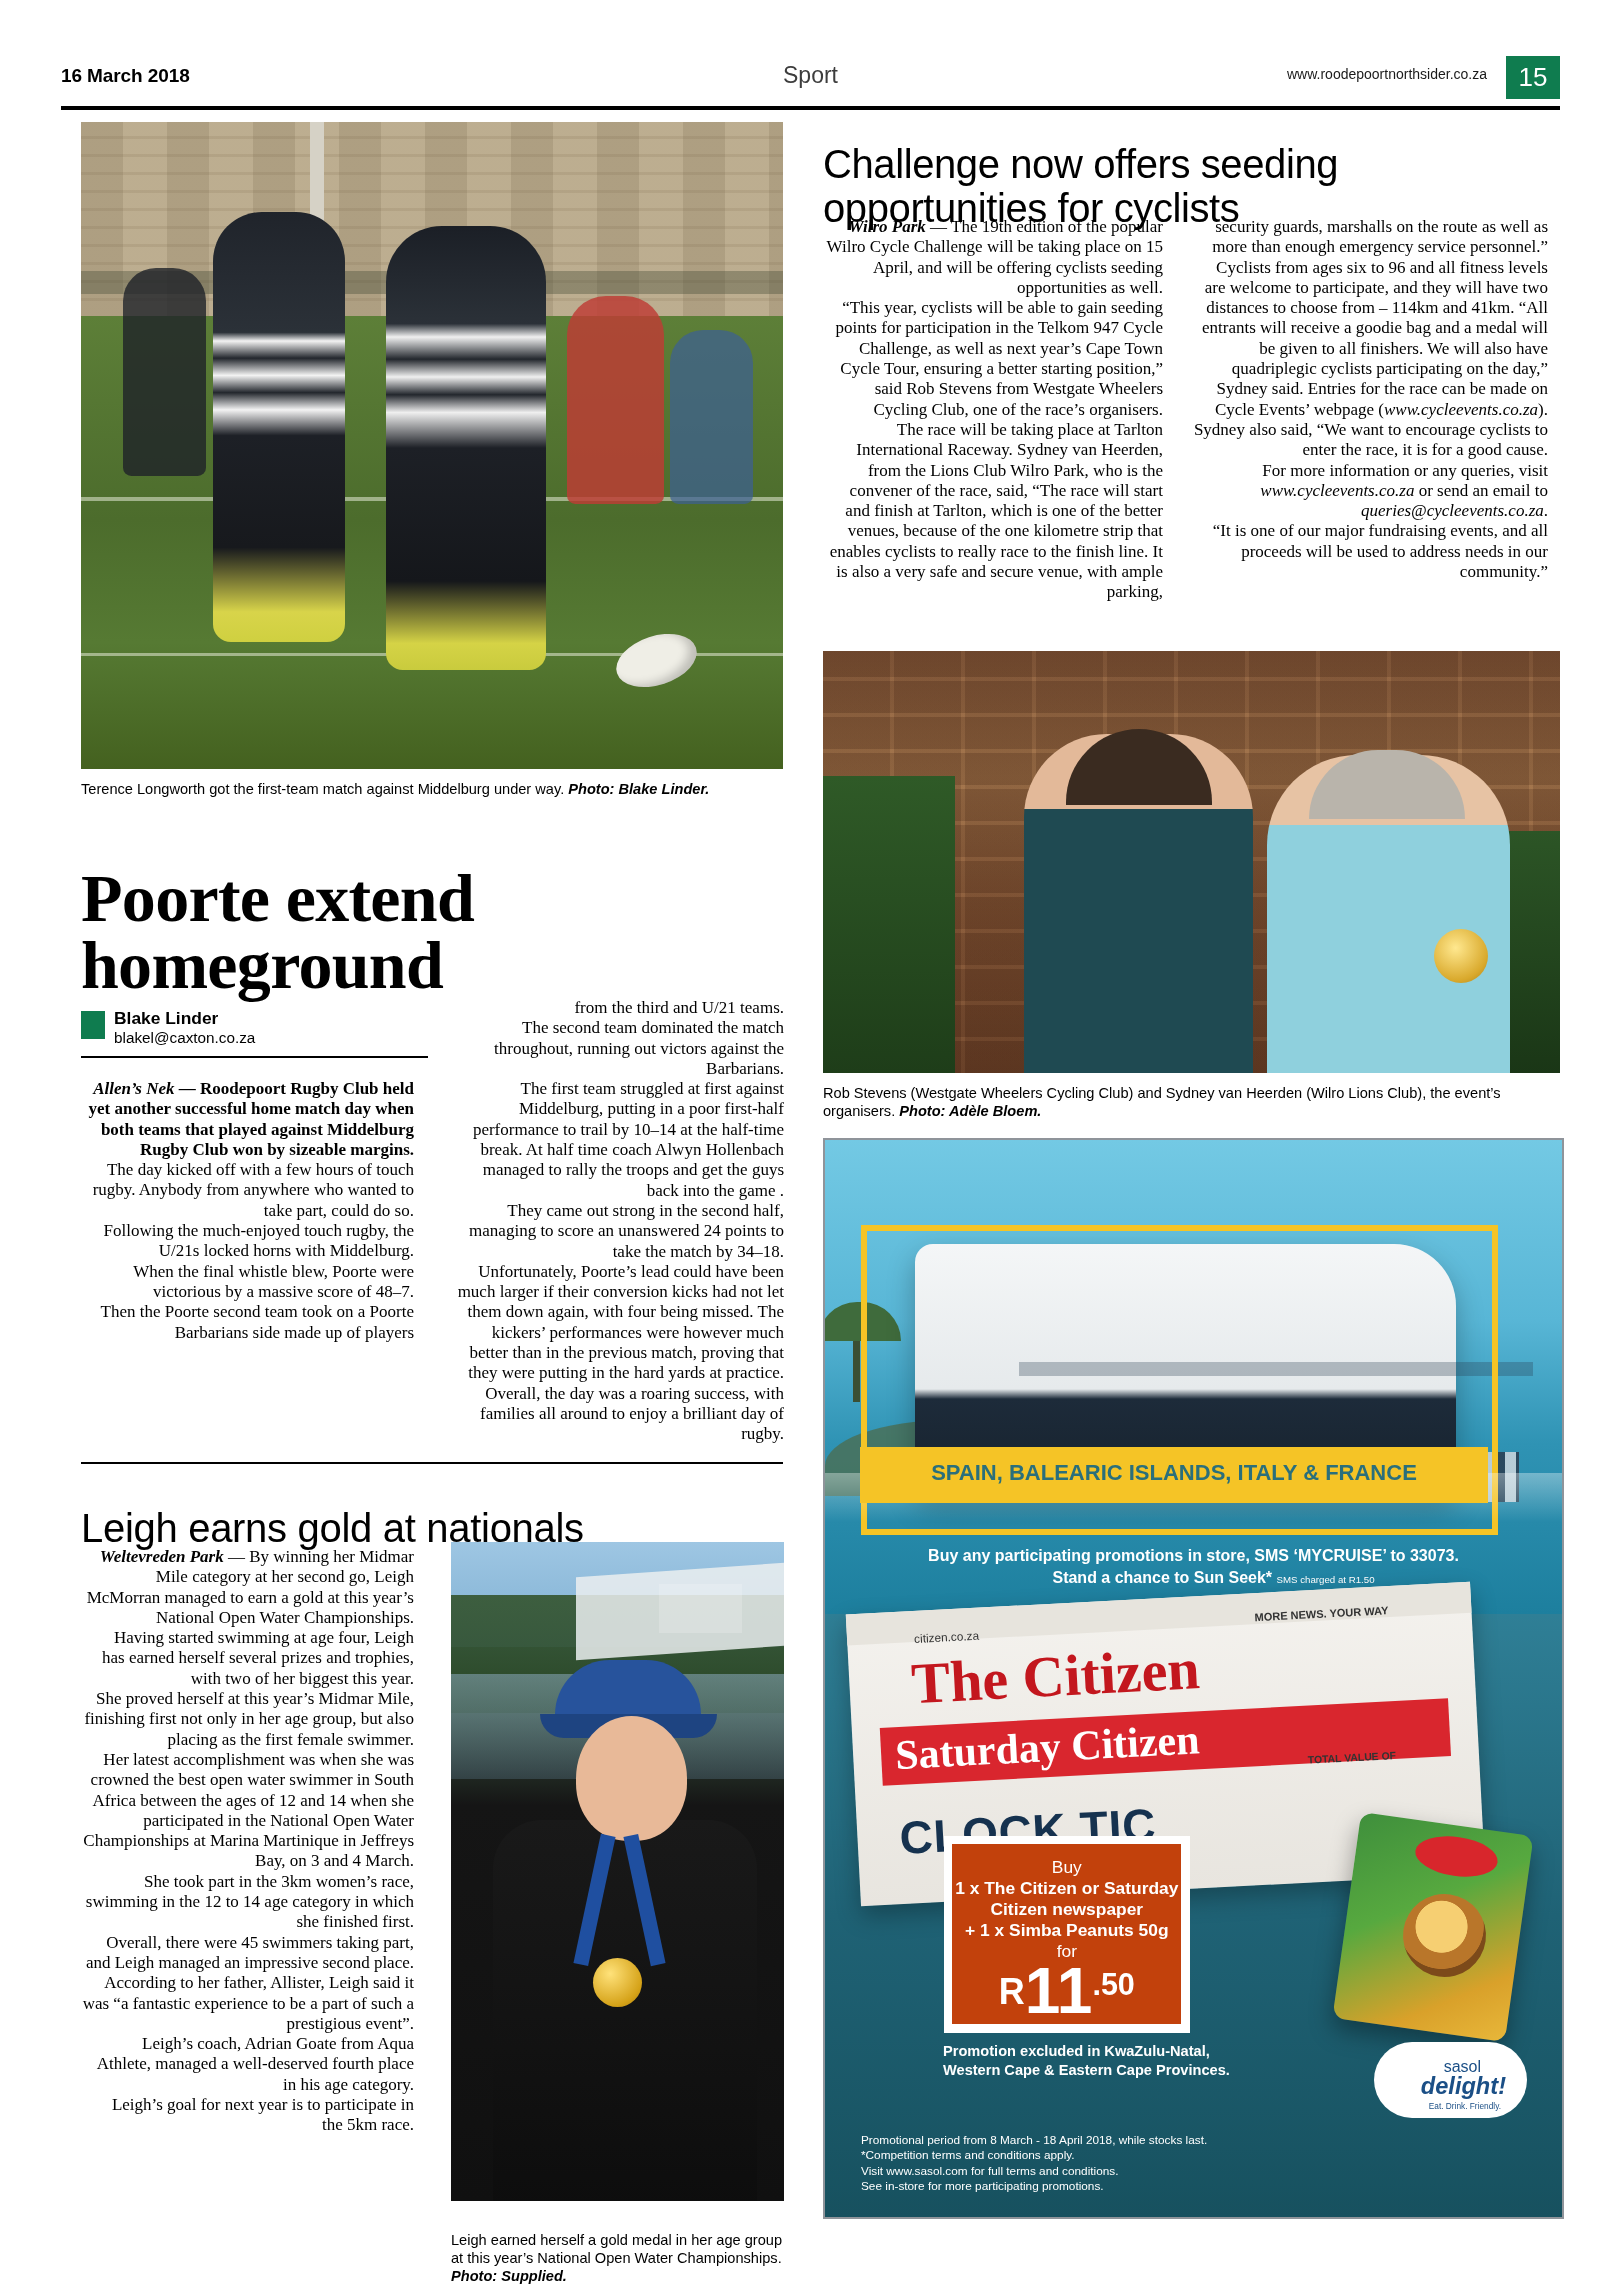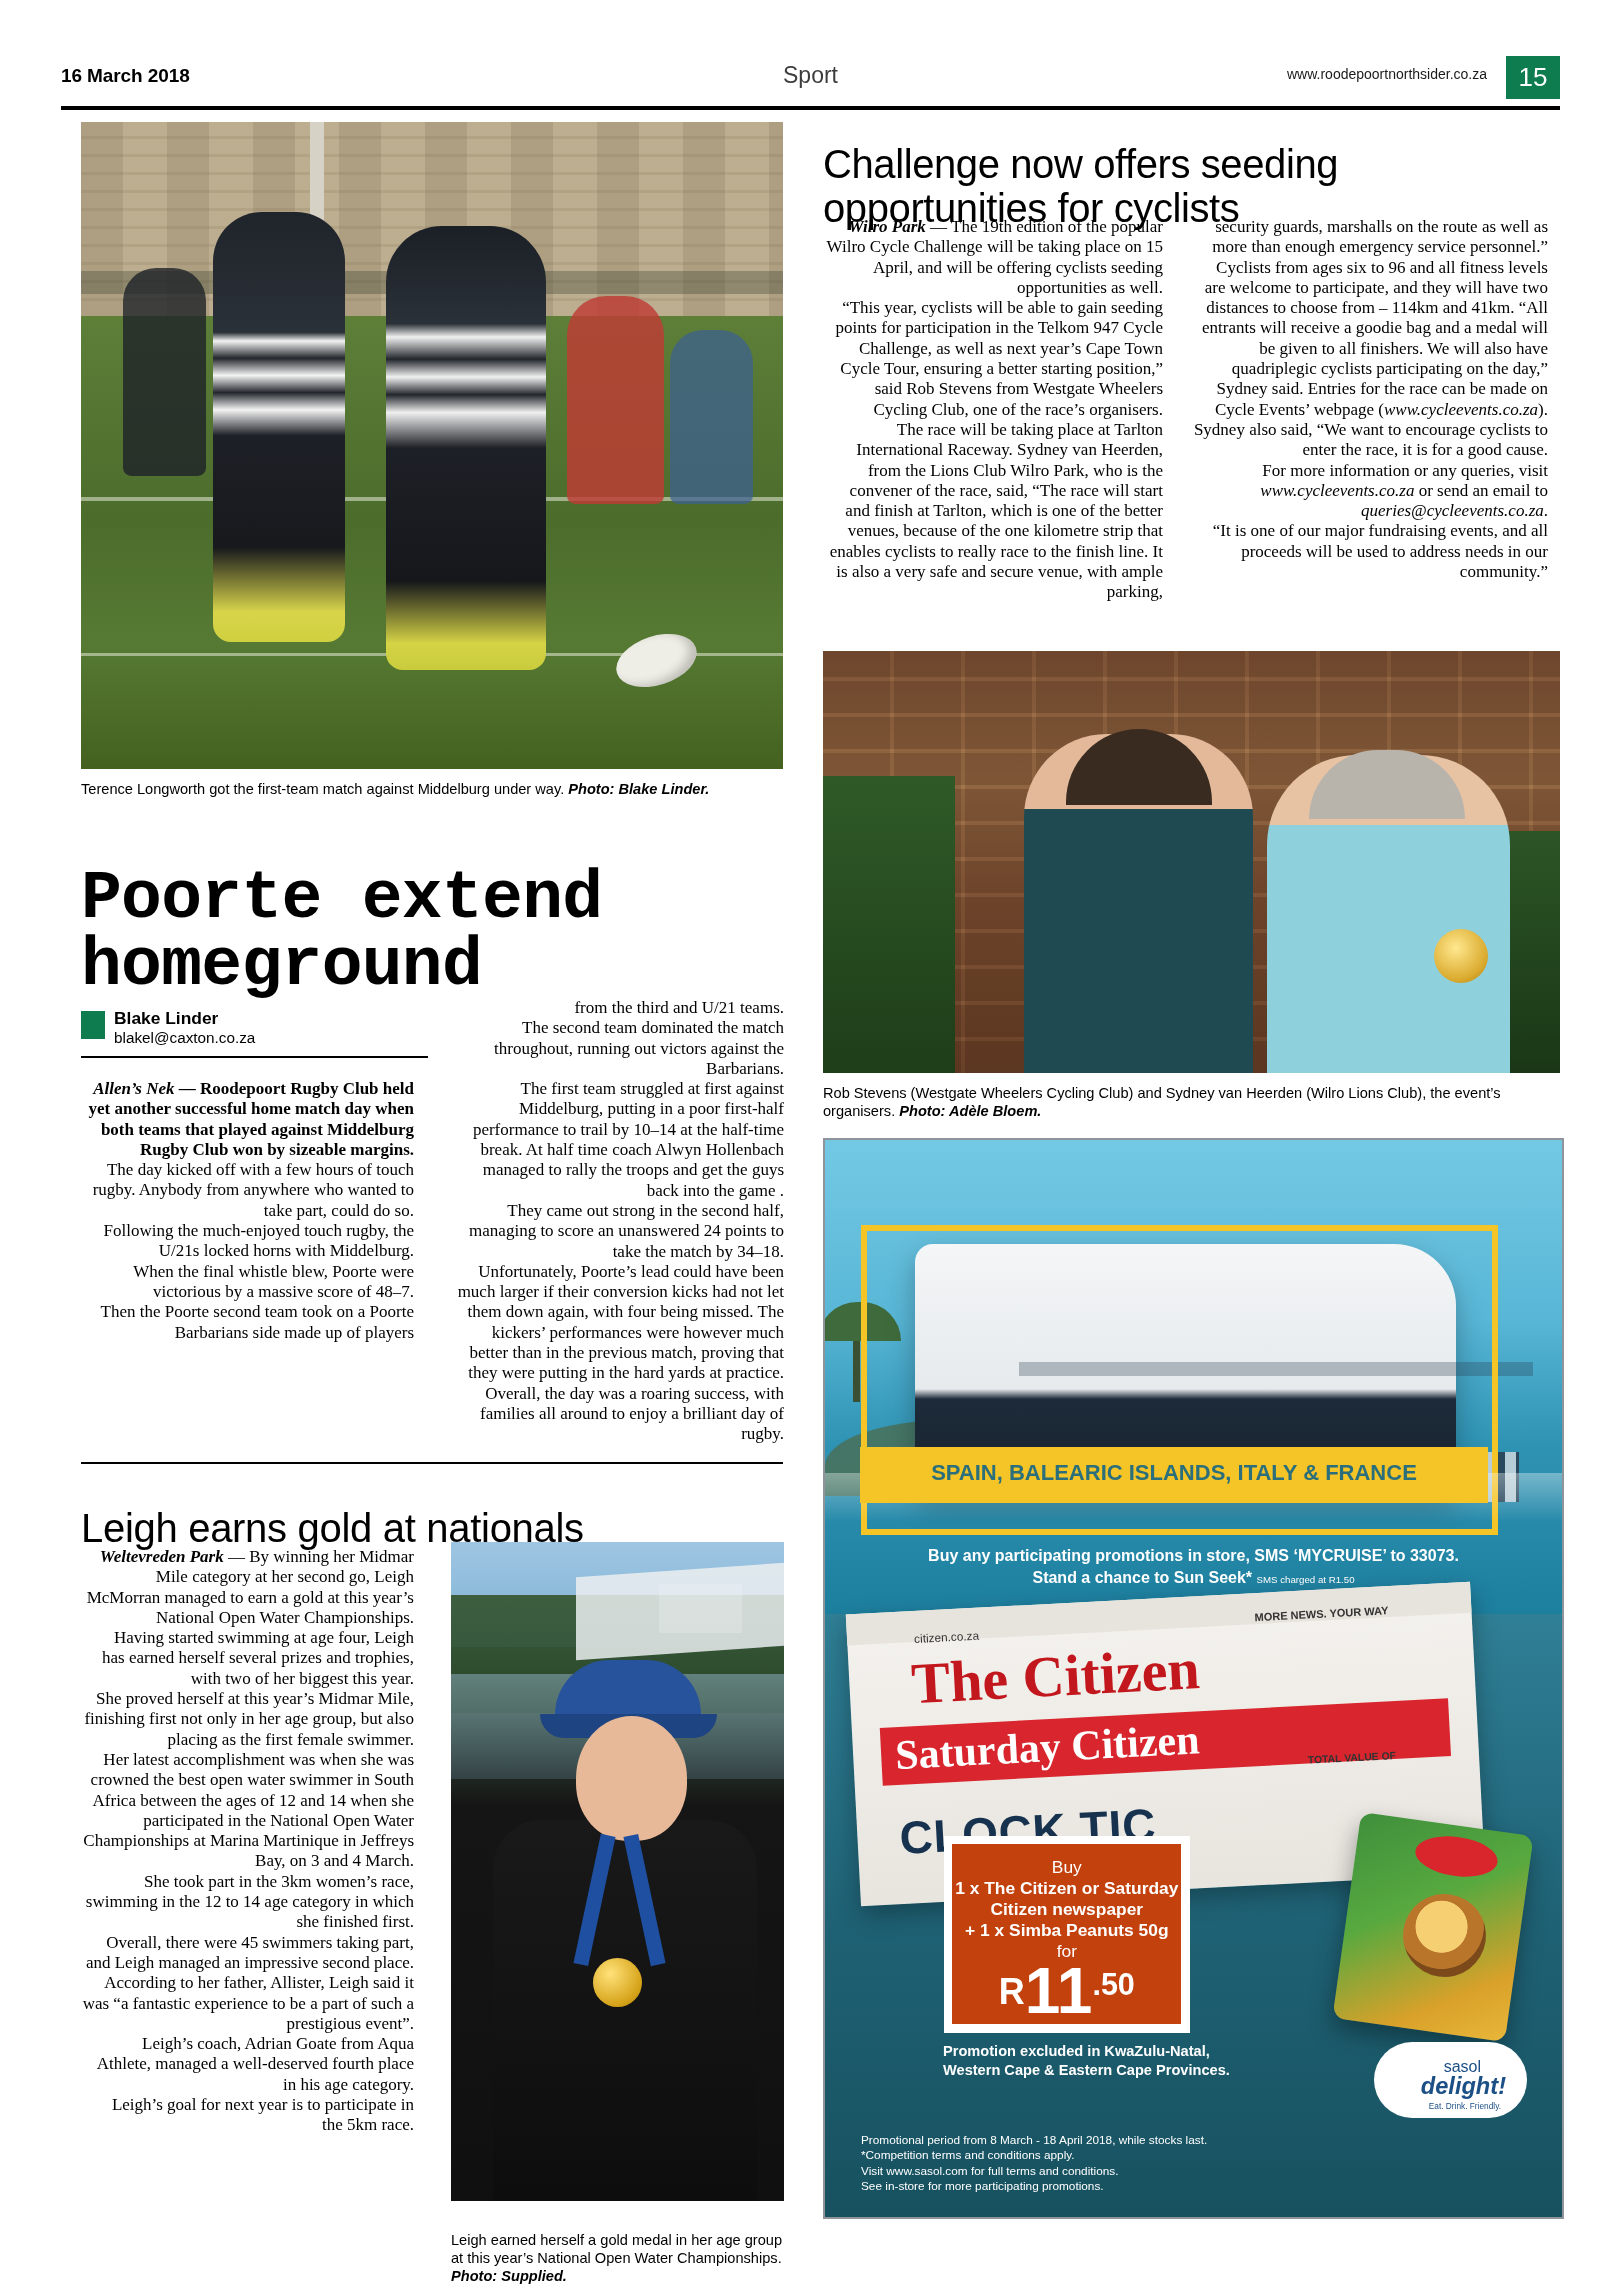--- a/index.html
+++ b/index.html
@@ -72,21 +72,21 @@
   .ph-adboard{position:absolute;left:0;top:23%;width:100%;height:23.6px;background:rgba(60,70,50,.35);}
 
   .cap-rugby{
     position:absolute;left:81px;top:780px;width:702px;
     font-family:"Liberation Sans",sans-serif;font-size:14.6px;line-height:18px;
   }
   .cap-credit{font-weight:bold;font-style:italic;}
 
   .hl-poorte{
     position:absolute;left:81px;top:819px;width:702px;
-    font-family:Liberation Mono, monospace;font-weight:bold;
+    font-family:Liberation Serif, serif;font-weight:bold;
     font-size:68px;line-height:67px;letter-spacing:-0.7px;
   }
 
   .byline{
     position:absolute;left:81px;top:1008px;width:347px;
   }
   .byline-swatch{
     position:absolute;left:0;top:2.8px;width:23.6px;height:28px;background:#0f7c4f;
   }
   .byline-name{
@@ -192,21 +192,21 @@
   .ad-shipwin{position:absolute;left:118px;top:208px;width:486px;height:50px;
     background:repeating-linear-gradient(90deg,#2a3d50 0 9.7px,#cfd7dd 9.7px 21px);opacity:.85;}
   .ad-yellowframe{position:absolute;left:36px;top:85px;width:625px;height:298px;border:6.2px solid #f5c426;}
   .ad-wave{position:absolute;left:0;top:333px;width:100%;height:49px;
     background:linear-gradient(180deg,rgba(255,255,255,.35),rgba(255,255,255,0));}
 
   .ad-band{position:absolute;left:35px;top:307px;width:628px;background:#f5c426;padding:11px 0 14px;text-align:center;}
   .ad-band1{font-size:22px;font-weight:bold;color:#2a6f7b;line-height:29px;}
   .ad-band2{font-size:22px;font-weight:bold;color:#2a6f7b;line-height:30.5px;}
   .ad-sub1{position:absolute;left:0;top:407px;width:100%;text-align:center;color:#fff;font-size:16px;font-weight:bold;}
-  .ad-sub2{position:absolute;left:0;top:429px;width:100%;text-align:center;color:#fff;font-size:16px;font-weight:bold;}
+  .ad-sub2{position:absolute;left:0;top:429px;width:100%;text-align:center;color:#fff;font-size:16px;font-weight:bold;padding-left:20px;}
   .ad-sub2 small{font-size:9.7px;font-weight:normal;}
 
   .ad-papers{position:absolute;left:28px;top:458px;width:625px;height:292px;
     background:linear-gradient(180deg,#f4f2ee 0%,#e8e5df 100%);
     transform:rotate(-3deg);box-shadow:0 9.7px 25px rgba(0,0,0,.3);}
   .ad-p-topstrip{position:absolute;left:0;top:0;width:100%;height:30.5px;background:#e7e4dd;}
   .ad-citizen-red{position:absolute;left:62px;top:39px;font-size:58px;font-weight:bold;color:#c3171e;font-family:"Liberation Serif",serif;}
   .ad-sat-band{position:absolute;left:28px;top:115px;width:569px;height:58px;background:#d9262e;}
   .ad-sat-txt{position:absolute;left:42px;top:119px;font-size:42px;font-weight:bold;color:#fff;font-family:"Liberation Serif",serif;}
   .ad-clock{position:absolute;left:42px;top:199px;font-size:46px;font-weight:bold;color:#16324f;letter-spacing:0.7px;}

